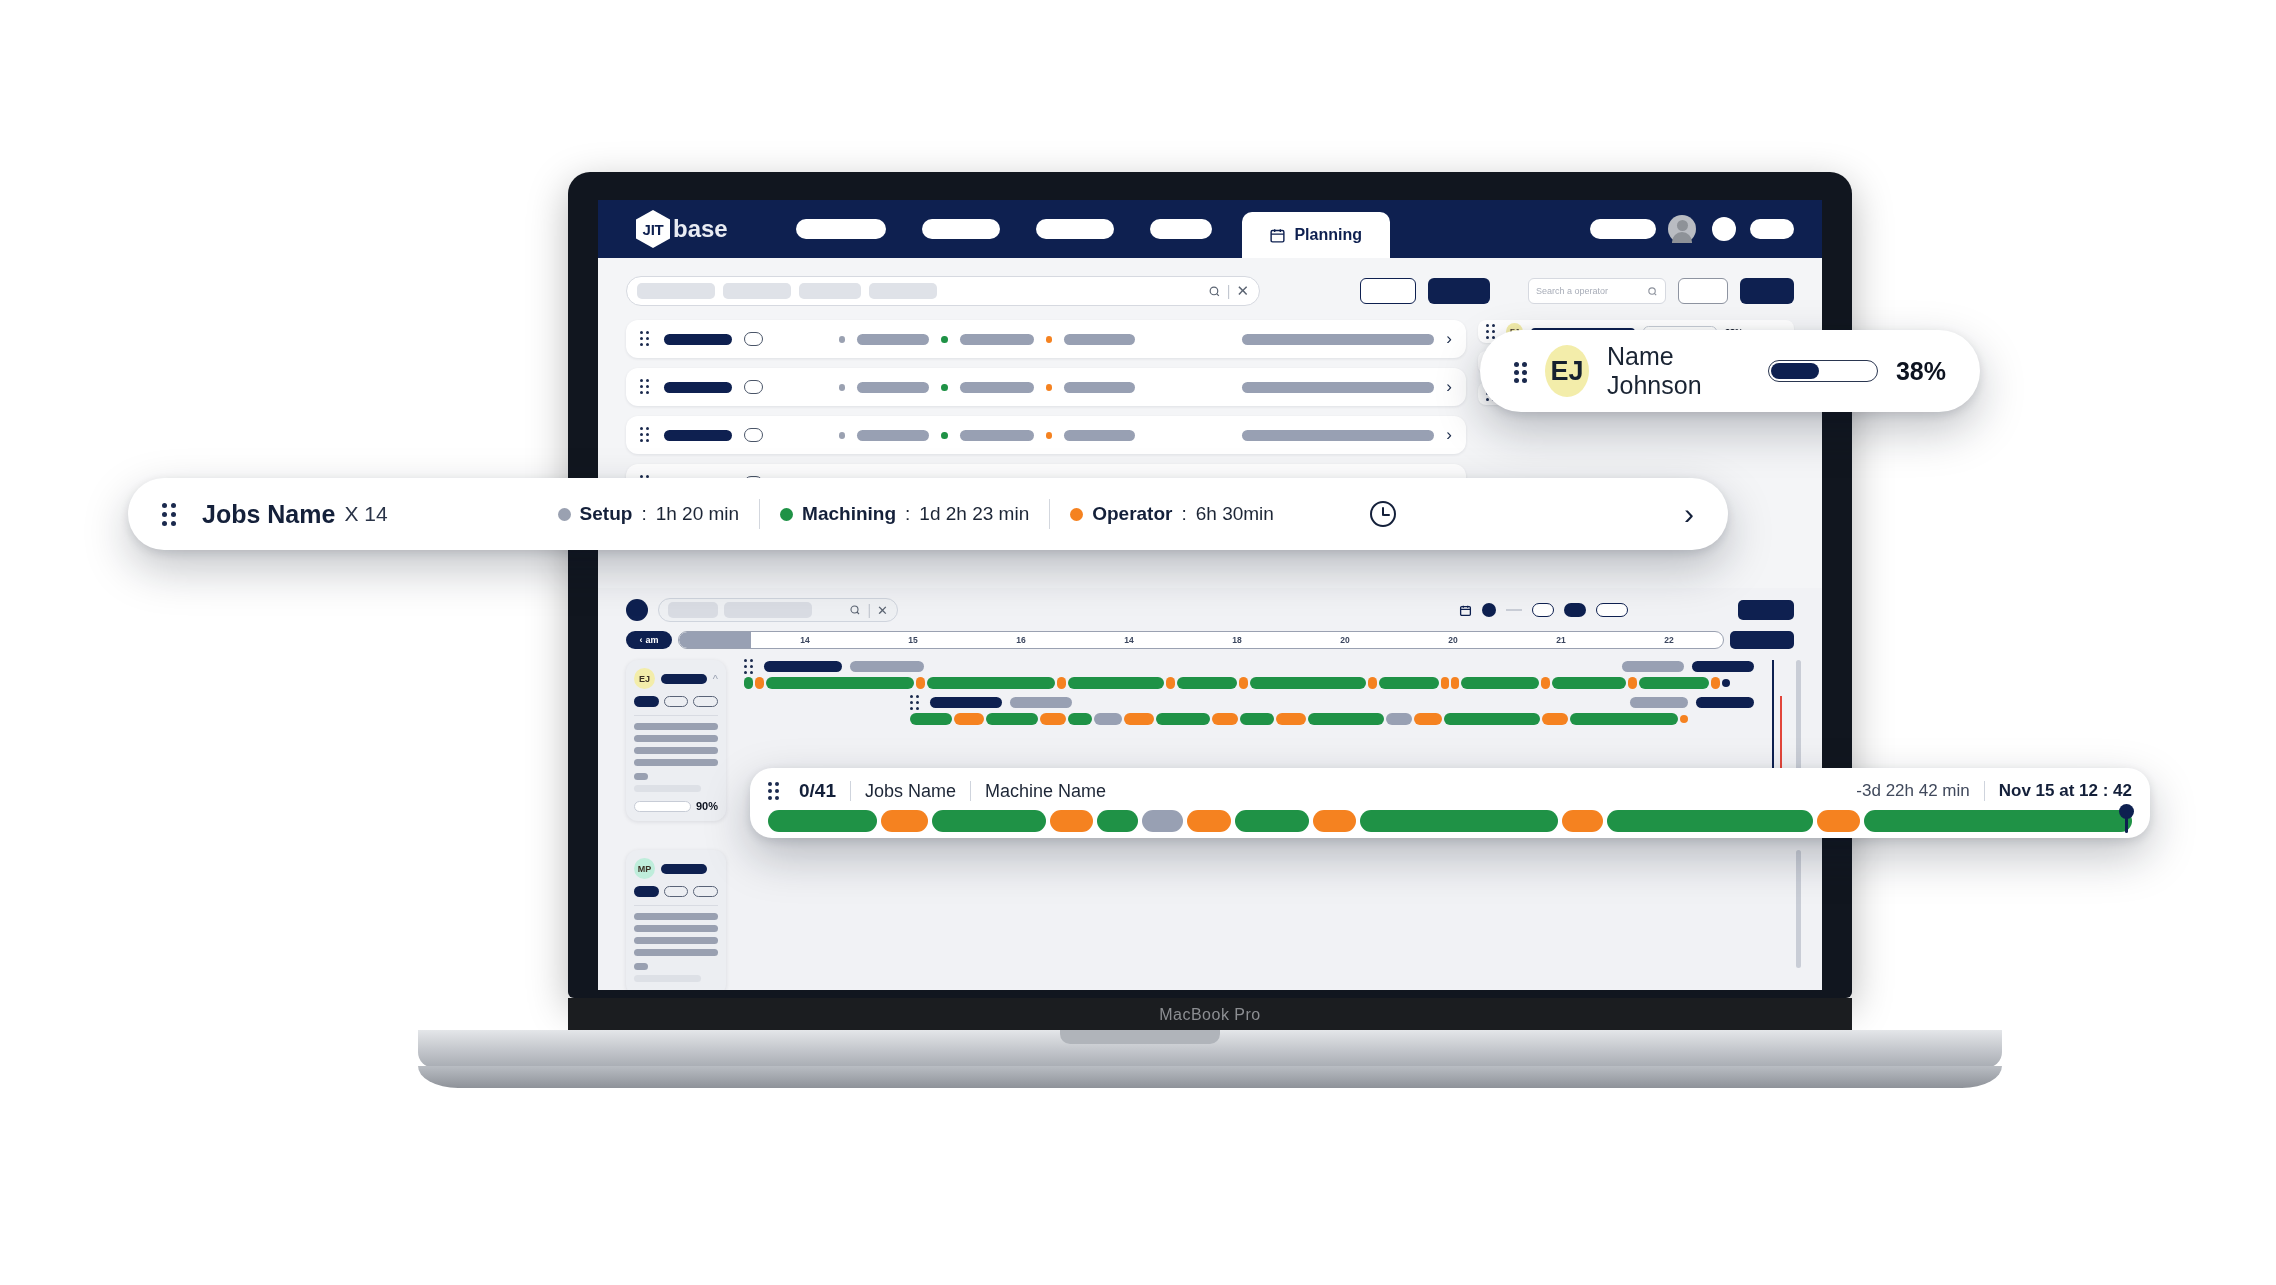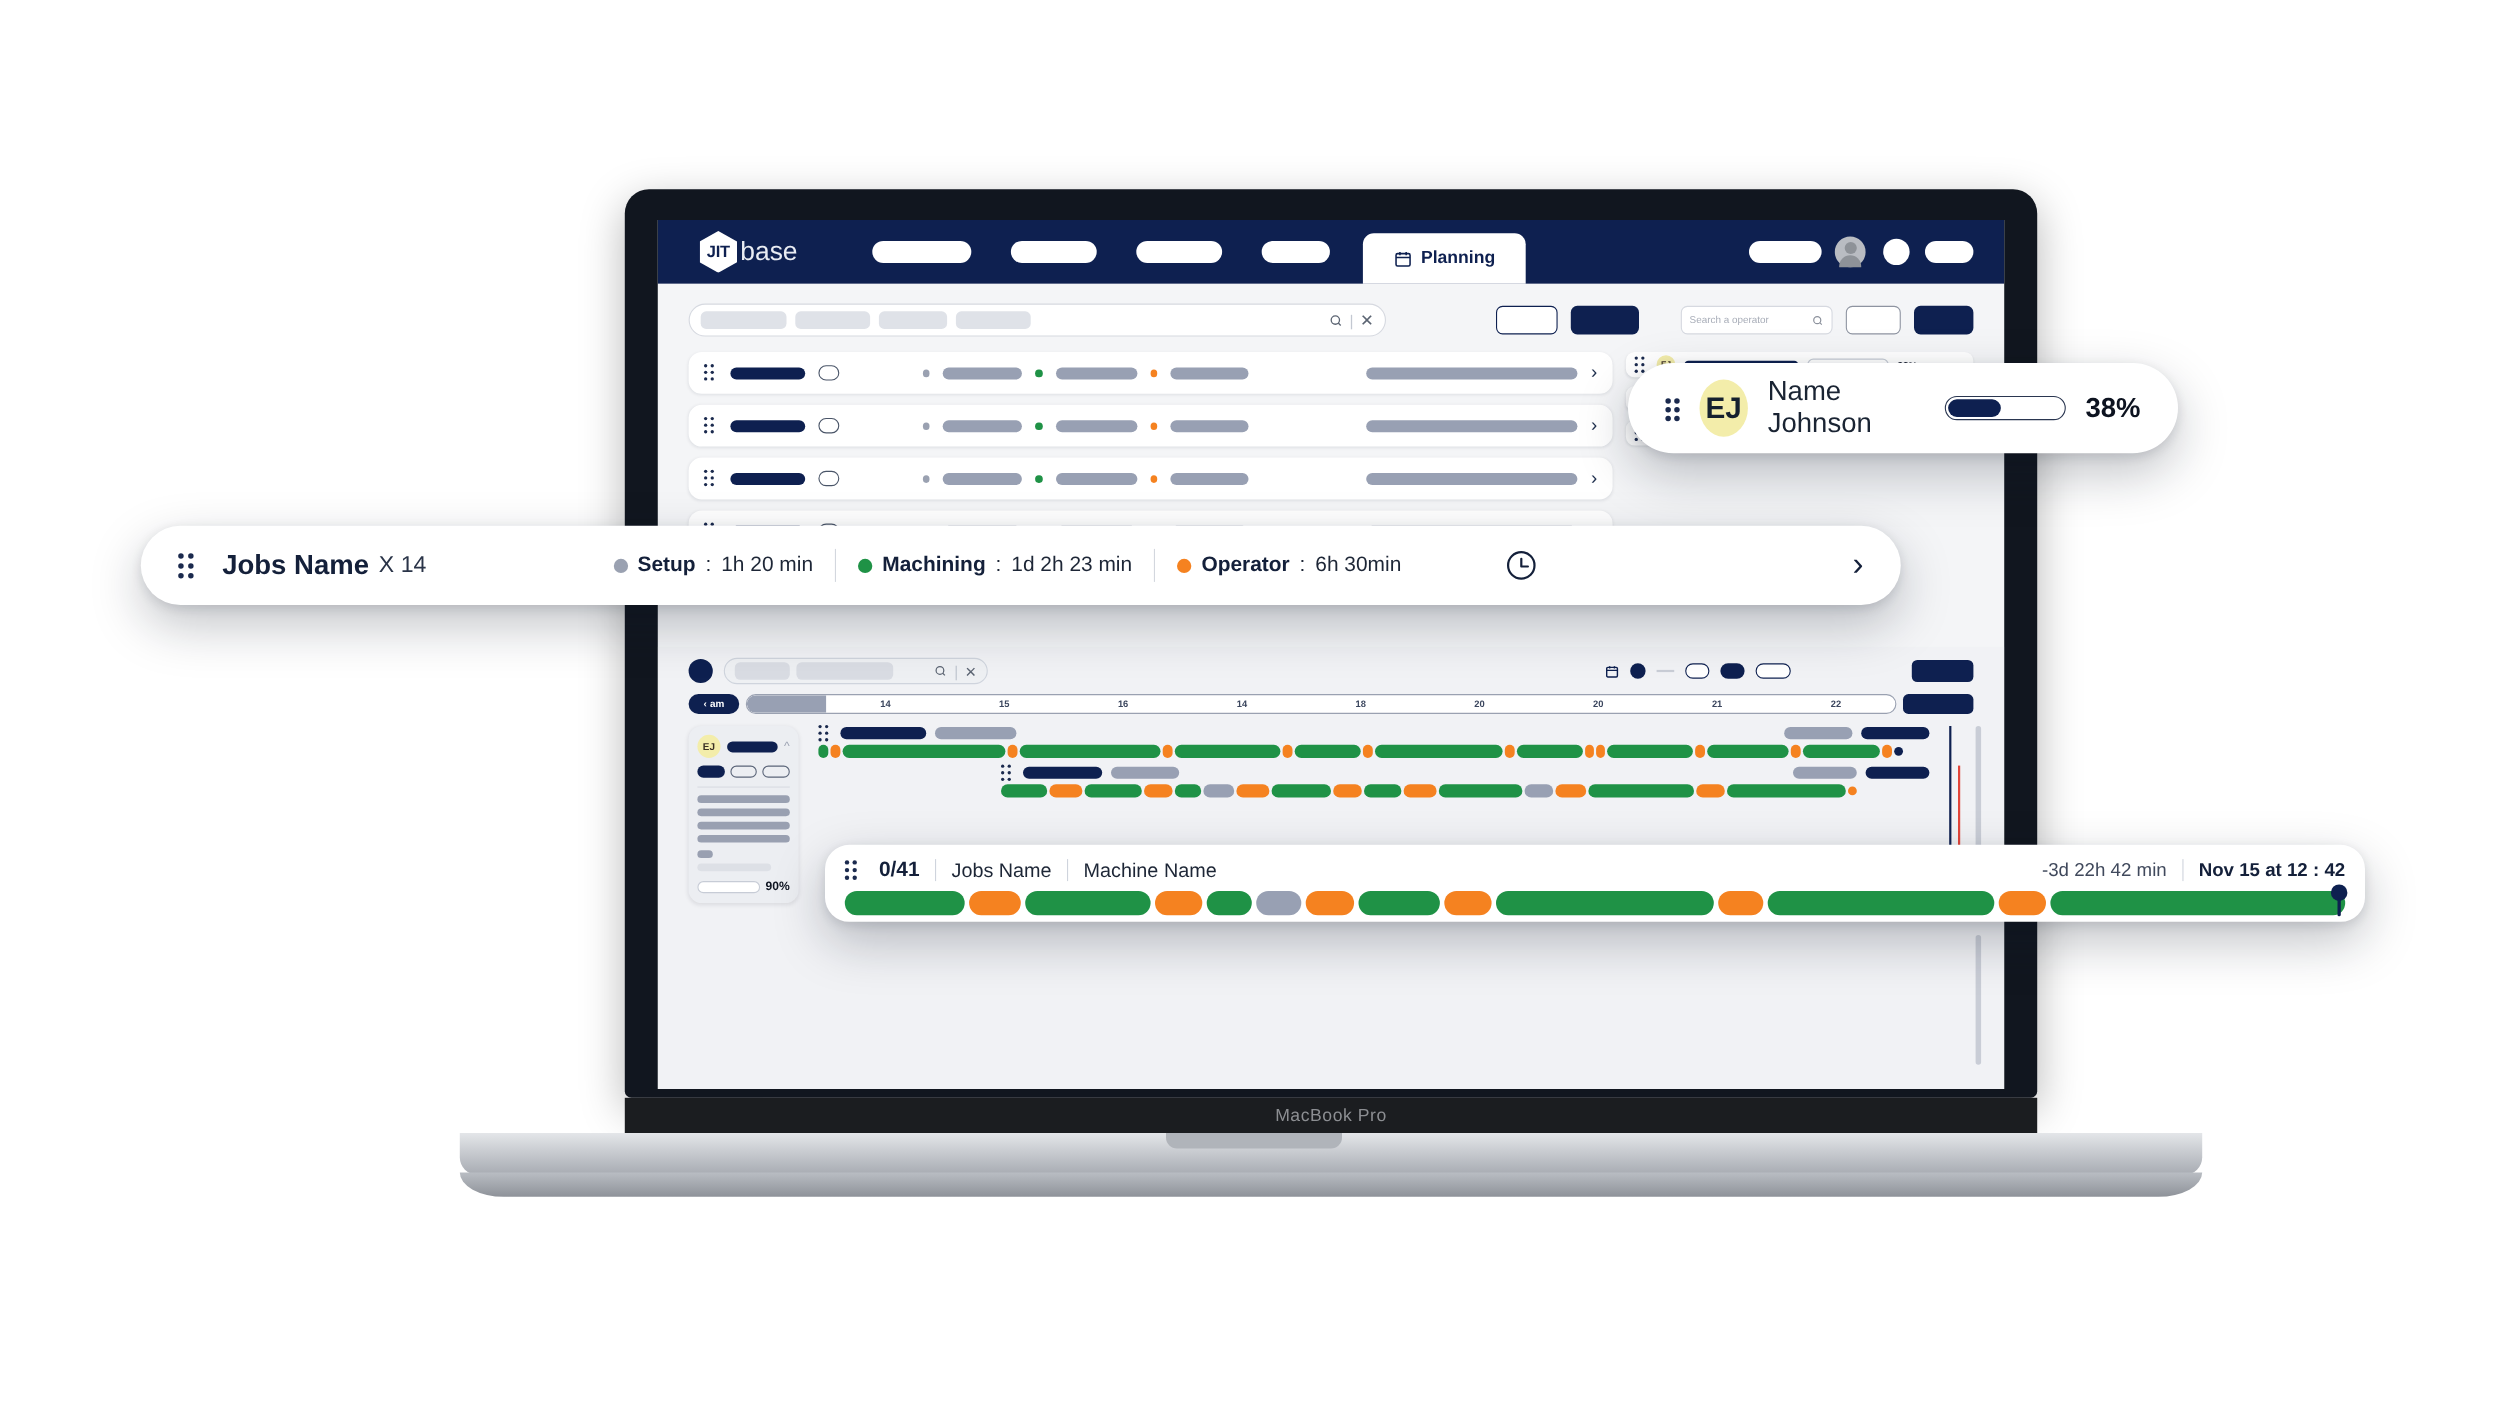--- a/index.html
+++ b/index.html
@@ -67,21 +67,21 @@
     background: #0e2050;
     display: flex; align-items: center;
   }
   .logo { display:flex; align-items:center; gap:3px; margin-left: 38px; }
   .logo-hex {
     width: 34px; height: 38px; background: #ffffff;
     clip-path: polygon(50% 0%, 100% 25%, 100% 75%, 50% 100%, 0% 75%, 0% 25%);
     display:flex; align-items:center; justify-content:center;
     color:#0e2050; font-weight:800; font-size:15px; letter-spacing:-.3px;
   }
-  .logo-text { color:#e9ecf3; font-size:24px; font-weight:400; }
+  .logo-text { color:#e9ecf3; font-size:24px; font-weight:700; }
   .nav-pill { height: 20px; border-radius: 10px; background:#ffffff; }
   .tab-active {
     height: 46px; min-width: 148px; align-self:flex-end;
     background:#ffffff; border-radius: 10px 10px 0 0;
     display:flex; align-items:center; justify-content:center; gap:8px;
     color:#0e2050; font-weight:700; font-size:16px;
   }
   .avatar-nav { width:28px; height:28px; border-radius:50%; background:#b9bcc2;
     display:flex;align-items:flex-end;justify-content:center; overflow:hidden;}
   .avatar-nav::before{content:"";width:11px;height:11px;border-radius:50%;background:#8e9298;position:relative;top:-12px;}
@@ -509,20 +509,39 @@
           <div class="line" style="width:100%"></div>
           <div class="line" style="width:100%"></div>
           <div class="line" style="width:14px;margin-top:7px"></div>
           <div class="line lt" style="width:80%"></div>
           <div class="foot-prog">
             <div class="foot-bar"></div>
             <span class="foot-pct">90%</span>
           </div>
         </div>
 
+        <div class="op-panel" style="left:28px; top:262px;">
+          <div class="op-panel-head">
+            <div class="op-panel-av" style="background:#bfeddb">MP</div>
+            <div style="height:10px;width:46px;border-radius:5px;background:#0e2050"></div>
+          </div>
+          <div class="pill-row">
+            <div class="pill-dark"></div>
+            <div class="pill-out"></div>
+            <div class="pill-out"></div>
+          </div>
+          <div class="hr"></div>
+          <div class="line" style="width:100%"></div>
+          <div class="line" style="width:100%"></div>
+          <div class="line" style="width:100%"></div>
+          <div class="line" style="width:100%"></div>
+          <div class="line" style="width:14px;margin-top:7px"></div>
+          <div class="line lt" style="width:80%"></div>
+
+        </div>
 
         <div class="lane" style="left:146px; top:72px; width:1010px;">
           <div class="lane-head">
             <span class="grip">
                 <i></i>
                 <i></i>
                 <i></i>
                 <i></i>
                 <i></i>
                 <i></i>

